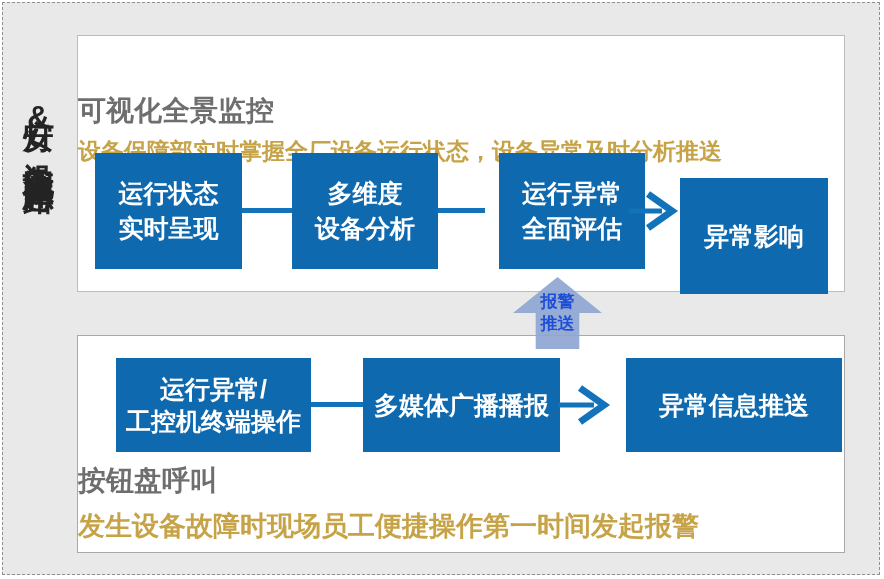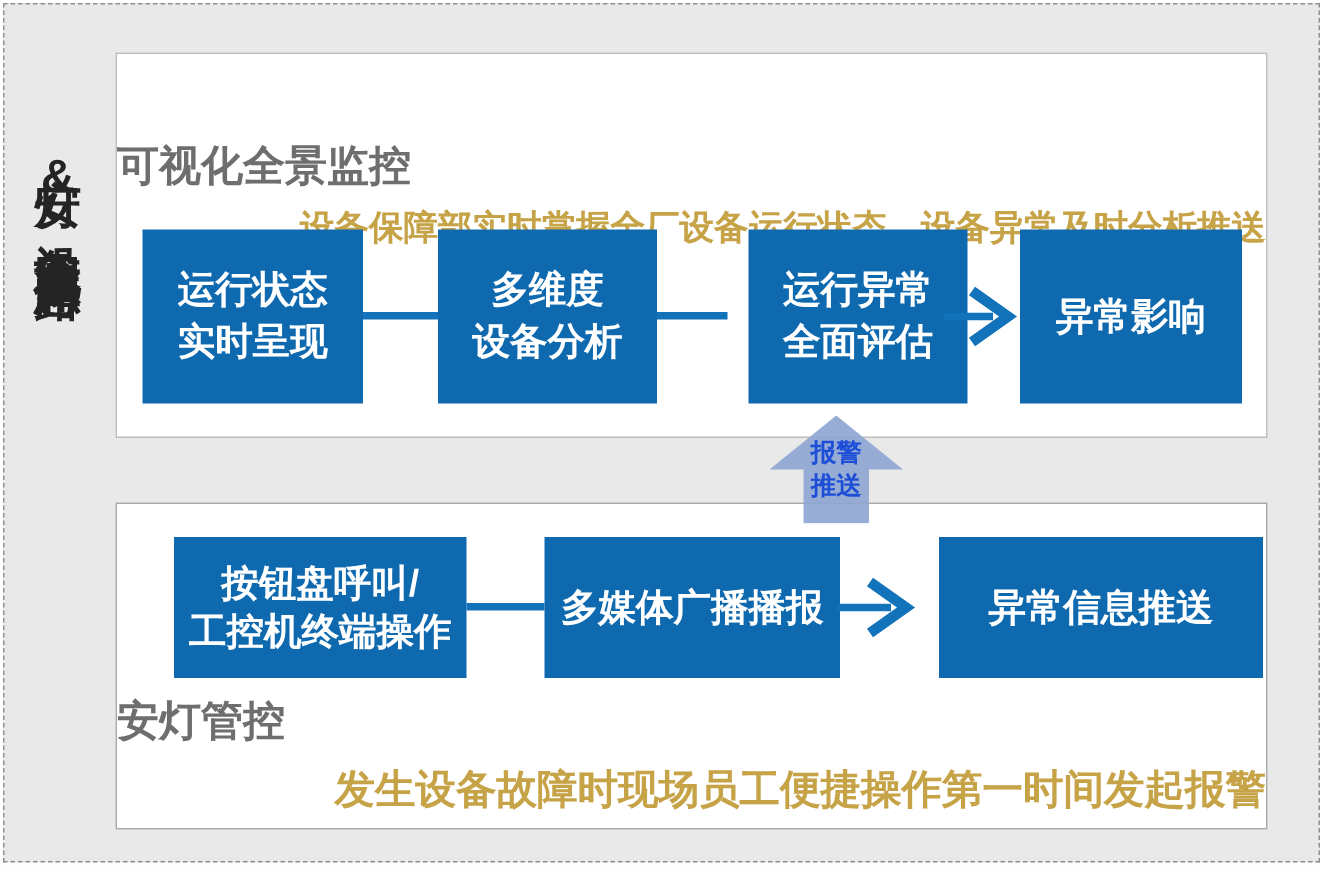--- a/index.html
+++ b/index.html
@@ -19,21 +19,21 @@
   .panel{position:absolute;background:#ffffff;box-sizing:border-box;}
   .panel-top{left:77px;top:35px;width:768px;height:257px;border:1px solid #bcbcbc;}
   .panel-bottom{left:77px;top:335px;width:768px;height:218px;border:1px solid #a9a9a9;}
   .panel-title{
     position:absolute;left:0;width:100%;
     font-size:28px;font-weight:bold;color:#6e6e6e;white-space:nowrap;
   }
   .panel-title.top{top:56px;}
   .panel-title.bottom{top:126px;}
   .gold-note{
-    position:absolute;left:0;width:100%;text-align:right;
+    position:absolute;left:0;width:100%;text-align:left;
     font-weight:bold;color:#c7a347;white-space:nowrap;
   }
   .gold-note.top{top:100px;font-size:23px;}
   .gold-note.bottom{top:172px;font-size:27px;}
   .step-box{
     position:absolute;background:#0e69af;color:#ffffff;font-weight:bold;
     display:flex;flex-direction:column;align-items:center;justify-content:center;
     text-align:center;
   }
   .row-top .step-box{top:117px;height:116px;font-size:25px;line-height:35px;}
@@ -77,49 +77,49 @@
 
     <div class="step-box" style="left:421px;width:146px;">
       <span>运行异常</span>
       <span>全面评估</span>
     </div>
     <svg class="arrow-svg" style="left:551px;top:153px;" width="51" height="44" viewBox="0 0 51 44">
       <line x1="0" y1="22" x2="33" y2="22" stroke="#1273ba" stroke-width="5"></line>
       <polyline points="19,5 43,22 19,39" fill="none" stroke="#1273ba" stroke-width="7"></polyline>
     </svg>
 
-    <div class="step-box" style="left:602px;width:148px;">
+    <div class="step-box" style="left:602px;width:148px;margin-top:25px;">
       <span>异常影响</span>
     </div>
   </div>
 
   <div class="up-arrow">
     <div class="shape"></div>
     <div class="label">
       <div>报警</div>
       <div>推送</div>
     </div>
   </div>
 
   <div class="panel panel-bottom row-bottom">
     <div class="step-box" style="left:38px;width:195px;">
-      <span>按钮盘呼叫/</span>
+      <span>运行异常/</span>
       <span>工控机终端操作</span>
     </div>
     <div class="connector" style="left:233px;top:66px;width:52px;"></div>
 
     <div class="step-box" style="left:285px;width:197px;">
       <span>多媒体广播播报</span>
     </div>
     <svg class="arrow-svg" style="left:480px;top:47px;" width="54" height="44" viewBox="0 0 54 44">
       <line x1="0" y1="22" x2="36" y2="22" stroke="#1273ba" stroke-width="5"></line>
       <polyline points="22,5 46,22 22,39" fill="none" stroke="#1273ba" stroke-width="7"></polyline>
     </svg>
 
     <div class="step-box" style="left:548px;width:216px;">
       <span>异常信息推送</span>
       <span></span>
     </div>
 
-    <div class="panel-title bottom">安灯管控</div>
+    <div class="panel-title bottom">按钮盘呼叫</div>
     <div class="gold-note bottom">发生设备故障时现场员工便捷操作第一时间发起报警</div>
   </div>
 </div>
 
 </body></html>

